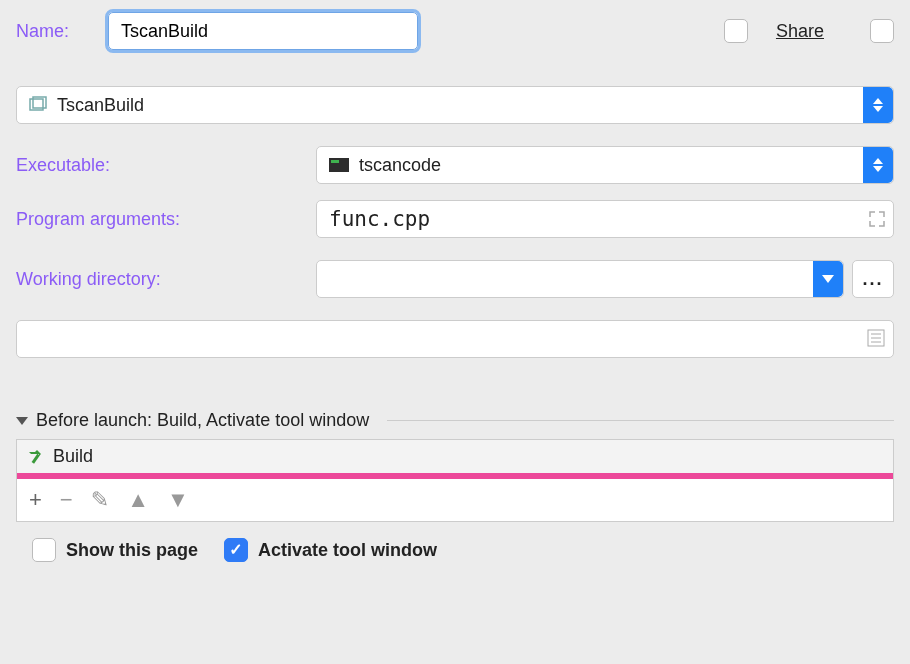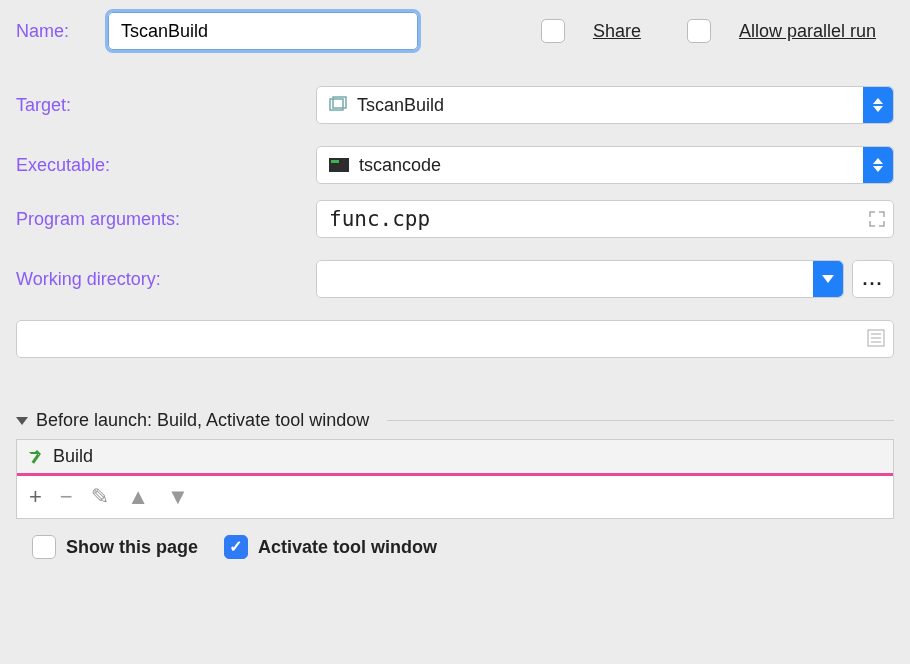--- a/index.html
+++ b/index.html
@@ -209,21 +209,21 @@
       border: 1px solid #ccc;
       background: white;
       margin-top: 8px;
     }
     .task-row {
       display: flex;
       align-items: center;
       gap: 8px;
       padding: 6px 10px;
       background: #f3f3f3;
-      border-bottom: 3px solid #ec4899;
+      border-bottom: 6px solid #ec4899;
     }
     .hammer-icon { width: 18px; height: 18px; }
     .task-toolbar {
       display: flex;
       gap: 18px;
       padding: 8px 12px;
       color: #999;
       font-size: 22px;
     }
     .task-toolbar .add { color: #666; cursor: pointer; }
@@ -240,26 +240,24 @@
 </head>
 <body>
 
 <div class="row row-name">
   <span class="label">Name:</span>
   <input class="input-text focused" value="TscanBuild" style="">
   <div class="checkgroup">
     <span class="checkbox"></span>
     <span class="checklabel">Share</span>
     <span class="checkbox"></span>
-    <span class="checklabel">Allow parallel run</span>
   </div>
 </div>
 
 <div class="row">
-  <span class="label">Target:</span>
   <div class="dropdown">
     <svg class="target-icon" viewBox="0 0 18 18">
         <rect x="1" y="3" width="13" height="11" fill="none" stroke="#7aa" stroke-width="1.5"></rect>
         <rect x="4" y="1" width="13" height="11" fill="none" stroke="#7aa" stroke-width="1.5"></rect>
       </svg>
     <span>TscanBuild</span>
     <div class="dropdown-arrows">
       <svg width="10" height="6" viewBox="0 0 10 6">
           <path d="M0 6 L5 0 L10 6 Z" fill="white"></path>
         </svg>

